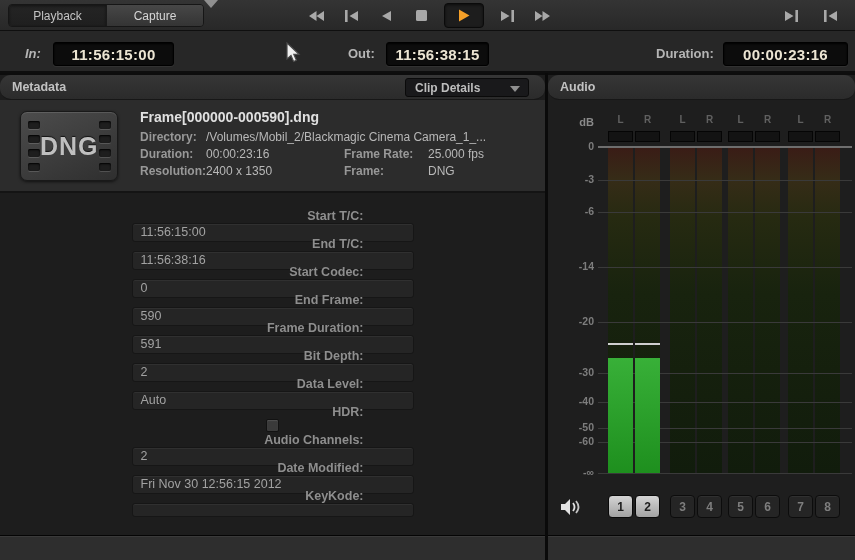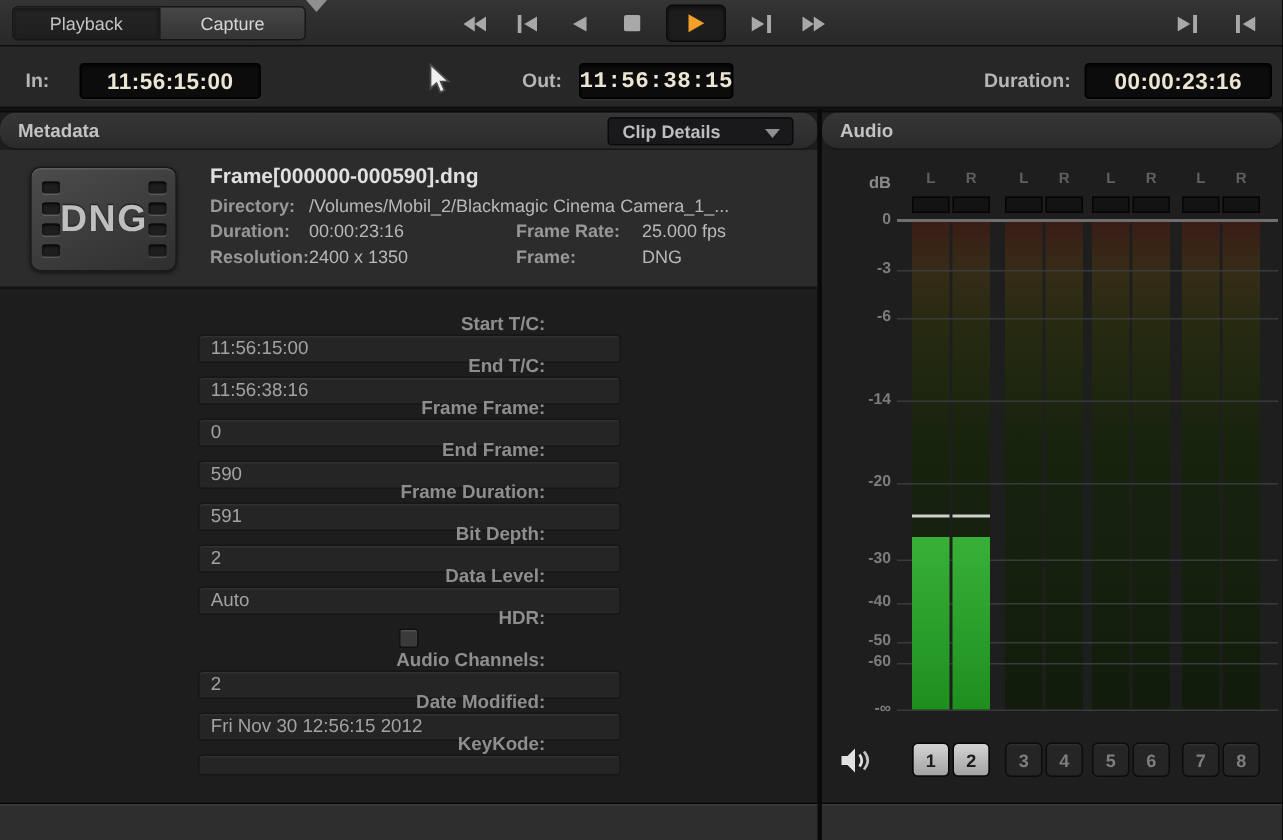--- a/index.html
+++ b/index.html
@@ -28,22 +28,22 @@
   .transport-right { position:absolute; right:13px; top:3px; height:25px; display:flex; align-items:center; gap:15px; }
   .ticon { fill:#a8a8a8; }
   
   #tcbar { position:absolute; left:0; top:31px; width:855px; height:42px;
     background:#272727; border-bottom:2px solid #0e0e0e; }
   .tclabel { position:absolute; font-size:13px; font-weight:bold; color:#b5b5b5; top:15px; }
   .tcfield { position:absolute; top:11px; height:24px; background:#0c0c0c;
     border:1px solid #000; border-radius:3px; box-shadow:inset 0 1px 2px #000, 0 1px 0 rgba(255,255,255,.05);
     color:#ece5d3; font-size:15px; font-weight:bold; letter-spacing:.3px;
     display:flex; align-items:center; justify-content:center; }
-  #in-label { left:17px; }     #in-field { left:53px; width:121px; }
-  #out-label { left:348px; }   #out-field { left:386px; width:103px;font-family:Liberation Mono, monospace; }
+  #in-label { left:25px;font-style:italic; }     #in-field { left:53px; width:121px; }
+  #out-label { left:348px; }   #out-field { left:386px; width:103px; }
   #dur-label { left:656px; }   #dur-field { left:723px; width:125px; }
   #cursor { position:absolute; left:285px; top:42px; z-index:50; }
   
   .panel-header { position:absolute; left:0; top:0; right:0; height:25px;
     background:linear-gradient(#363636,#2b2b2b); border-bottom:1px solid #171717;
     display:flex; align-items:center;border-radius:11px; }
   .panel-title { font-size:12.5px; font-weight:bold; color:#c2c2c2; padding-left:12px; }
   
   #meta-panel { position:absolute; left:0; top:75px; width:545px; height:461px; background:#1d1d1d; }
   .dropdown { position:absolute; right:16px; top:3px; width:124px; height:19px;
@@ -231,21 +231,21 @@
     <div class="form-area">
       <div class="form-row">
         <div class="form-label">Start T/C:</div>
         <div class="form-field">11:56:15:00</div>
       </div>
       <div class="form-row">
         <div class="form-label">End T/C:</div>
         <div class="form-field">11:56:38:16</div>
       </div>
       <div class="form-row">
-        <div class="form-label">Frame Frame:</div>
+        <div class="form-label">Start Codec:</div>
         <div class="form-field">0</div>
       </div>
       <div class="form-row">
         <div class="form-label">End Frame:</div>
         <div class="form-field">590</div>
       </div>
       <div class="form-row">
         <div class="form-label">Frame Duration:</div>
         <div class="form-field">591</div>
       </div>

